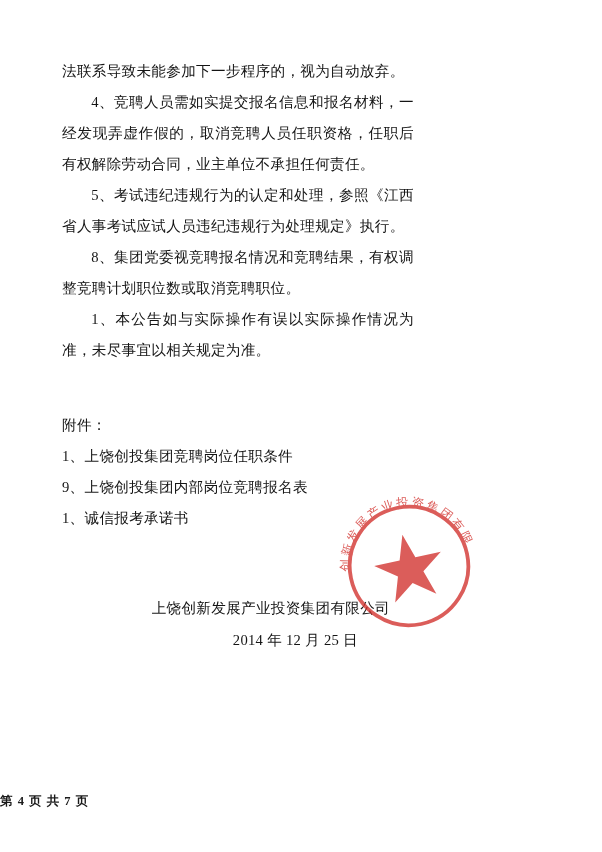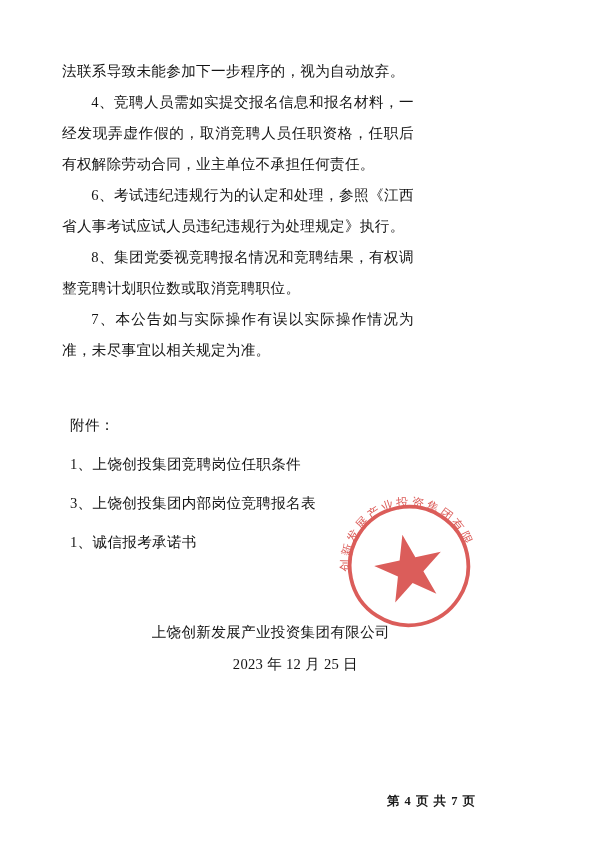--- a/index.html
+++ b/index.html
@@ -37,24 +37,24 @@
     text-indent: 2em;
   }
   .attach-block {
     margin-top: 44px;
     font-size: 14.6px;
     line-height: 31px;
     letter-spacing: 0.3px;
     color: #141414;
   }
   .attach-title {
-    margin: 8px;
+    margin: 0;
   }
   .attach-item {
-    margin: 8px;
+    margin: 0;
   }
   .sign-block {
     margin-top: 58px;
     text-align: right;
     font-size: 14.6px;
     line-height: 32px;
     letter-spacing: 0.3px;
     color: #141414;
     padding-right: 24px;
     position: relative;
@@ -74,51 +74,51 @@
     width: 152px;
     height: 152px;
     z-index: 3;
     pointer-events: none;
   }
   .footer {
     position: absolute;
     left: 0;
     right: 0;
     bottom: 42px;
-    text-align: right;
+    text-align: left;
     font-size: 12.5px;
     letter-spacing: 1px;
     color: #1a1a1a;
     font-family: "Liberation Serif", "DejaVu Serif", serif;
     font-weight: bold;
   }
 </style>
 </head>
 <body>
 
 <div class="page">
 
   <div class="body-text">
     <p class="para">法联系导致未能参加下一步程序的，视为自动放弃。</p>
     <p class="para indent">4、竞聘人员需如实提交报名信息和报名材料，一经发现弄虚作假的，取消竞聘人员任职资格，任职后有权解除劳动合同，业主单位不承担任何责任。</p>
-    <p class="para indent">6、考试违纪违规行为的认定和处理，参照《江西省人事考试应试人员违纪违规行为处理规定》执行。</p>
+    <p class="para indent">5、考试违纪违规行为的认定和处理，参照《江西省人事考试应试人员违纪违规行为处理规定》执行。</p>
     <p class="para indent">8、集团党委视竞聘报名情况和竞聘结果，有权调整竞聘计划职位数或取消竞聘职位。</p>
-    <p class="para indent">7、本公告如与实际操作有误以实际操作情况为准，未尽事宜以相关规定为准。</p>
+    <p class="para indent">1、本公告如与实际操作有误以实际操作情况为准，未尽事宜以相关规定为准。</p>
   </div>
 
   <div class="attach-block">
     <p class="attach-title">附件：</p>
     <p class="attach-item">1、上饶创投集团竞聘岗位任职条件</p>
-    <p class="attach-item">3、上饶创投集团内部岗位竞聘报名表</p>
+    <p class="attach-item">9、上饶创投集团内部岗位竞聘报名表</p>
     <p class="attach-item">1、诚信报考承诺书</p>
   </div>
 
   <div class="sign-block">
     <p class="sign-company">上饶创新发展产业投资集团有限公司</p>
-    <p class="sign-date">2023 年 12 月 25 日</p>
+    <p class="sign-date">2014 年 12 月 25 日</p>
   </div>
 
   <svg class="stamp" viewBox="0 0 200 200" xmlns="http://www.w3.org/2000/svg">
     <defs>
       <path id="sealArcTop" d="M 22,100 A 78,78 0 1 1 178,100" fill="none"></path>
     </defs>
     <g opacity="0.78" transform="rotate(-12 100 100)">
       <circle cx="100" cy="100" r="78" fill="none" stroke="#d2302c" stroke-width="5"></circle>
       <g fill="#d2302c">
         <polygon points="100,58 110.6,90.5 144.8,90.5 117.1,110.6 127.7,143.1 100,123 72.3,143.1 82.9,110.6 55.2,90.5 89.4,90.5"></polygon>

